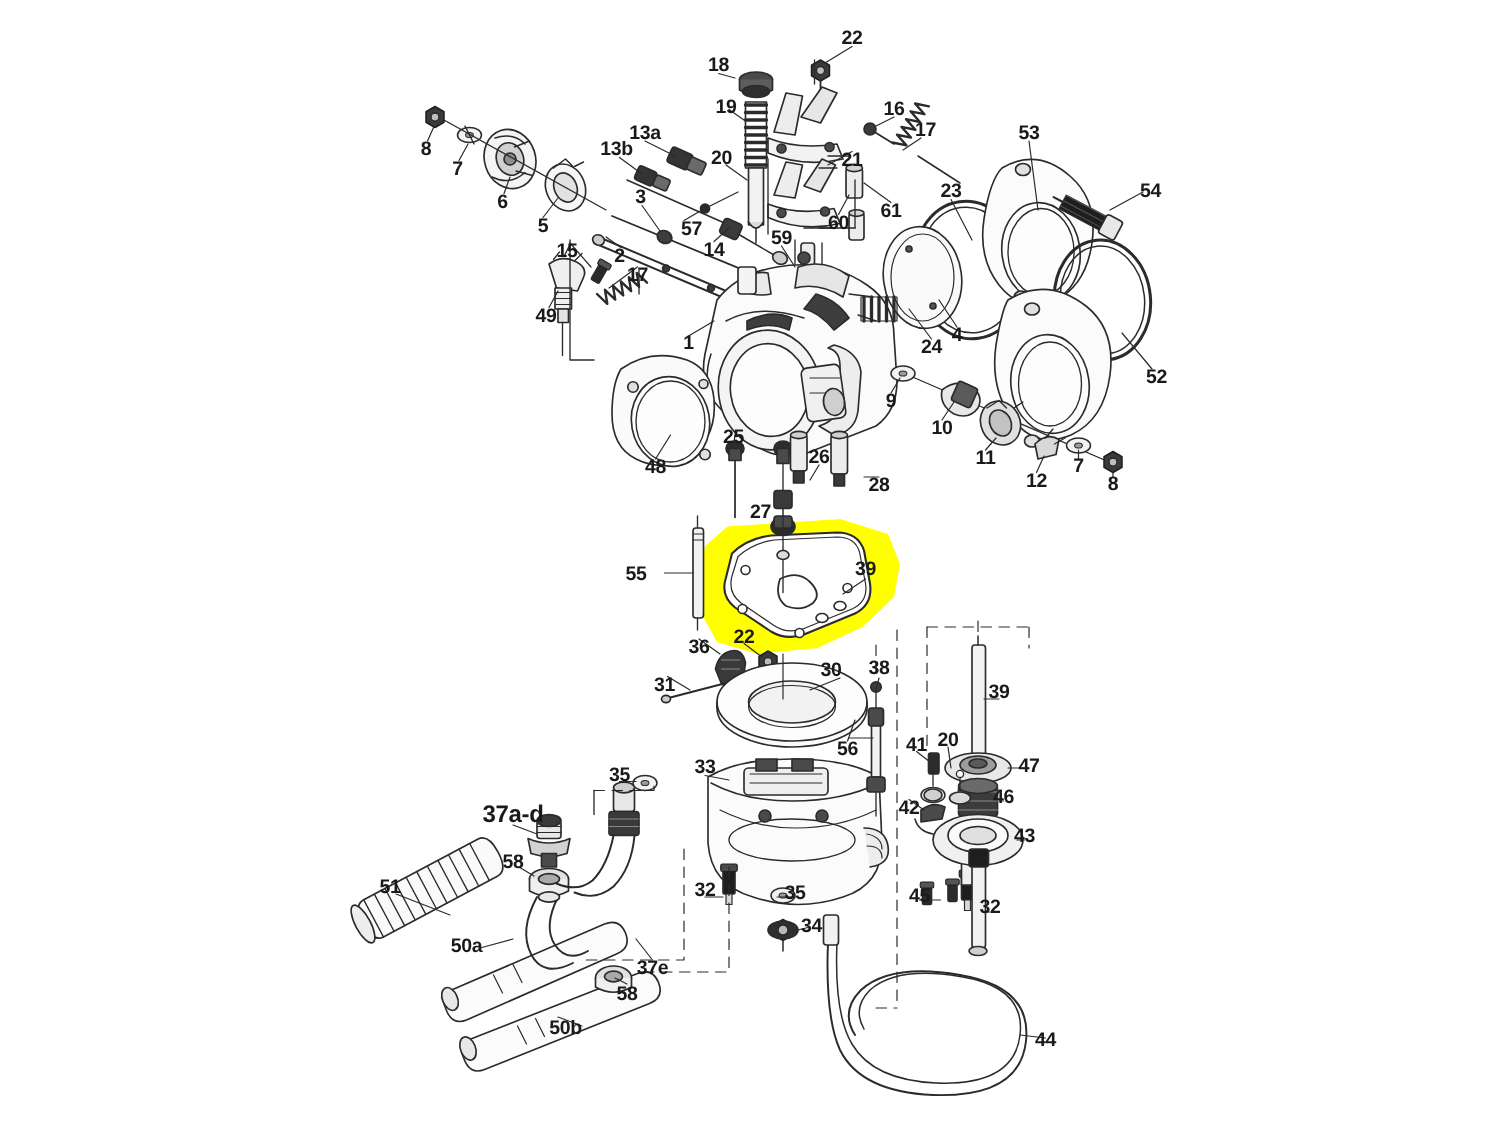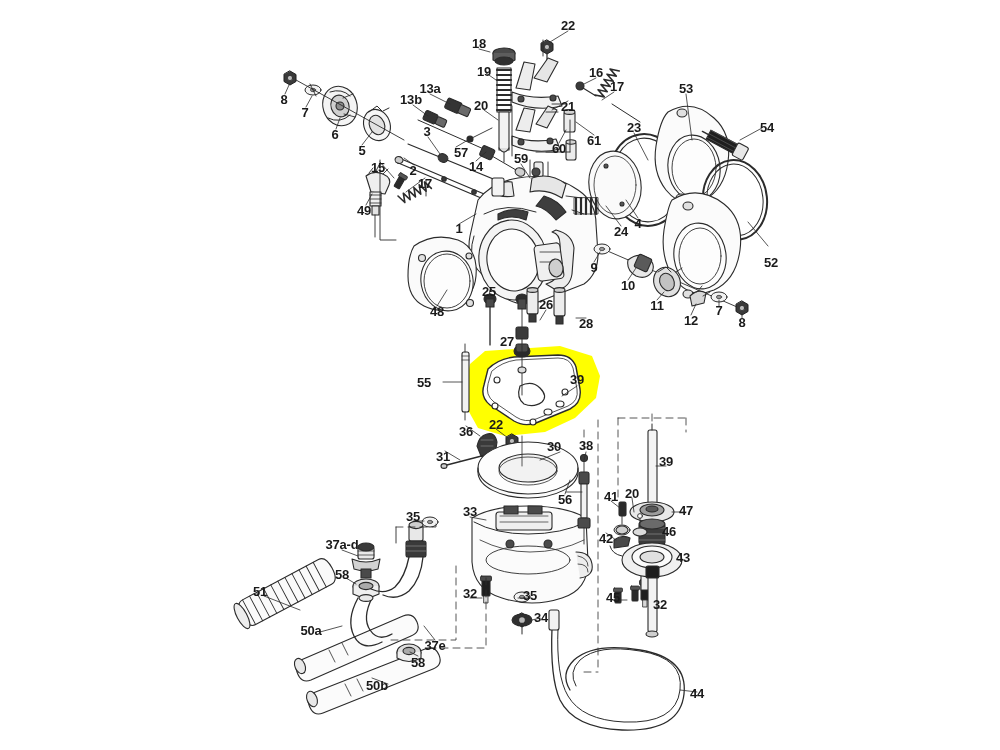--- a/index.html
+++ b/index.html
@@ -11,21 +11,21 @@
     position:absolute;
     font-family:"Liberation Sans",sans-serif;
     font-weight:bold;
     font-size:13px;
     color:#1a1a1a;
     line-height:1;
     white-space:nowrap;
     transform:translate(-50%,-50%);
     letter-spacing:-0.2px;
   }
-  .callout.sm{font-size:13px;}
+  .callout.sm{font-size:16px;}
 </style>
 </head>
 <body>
 
 <div id="stage">
 
   <svg id="art" viewBox="0 0 1000 750" xmlns="http://www.w3.org/2000/svg">
     <defs>
       <g id="hexnut">
         <polygon points="0,-7 6,-3.5 6,3.5 0,7 -6,3.5 -6,-3.5" fill="#3a3a3a" stroke="#1f1f1f" stroke-width="1"></polygon>
@@ -557,21 +557,21 @@
     <div class="callout" style="left:568px;top:106px;">21</div>
     <div class="callout" style="left:596px;top:72px;">16</div>
     <div class="callout" style="left:617px;top:86px;">17</div>
     <div class="callout" style="left:559px;top:148px;">60</div>
     <div class="callout" style="left:594px;top:140px;">61</div>
     <div class="callout" style="left:521px;top:158px;">59</div>
     <div class="callout" style="left:459px;top:228px;">1</div>
     <div class="callout" style="left:634px;top:127px;">23</div>
     <div class="callout" style="left:686px;top:88px;">53</div>
     <div class="callout" style="left:767px;top:127px;">54</div>
-    <div class="callout" style="left:771px;top:251px;margin-top:11px;">52</div>
+    <div class="callout" style="left:771px;top:251px;">52</div>
     <div class="callout" style="left:638px;top:223px;">4</div>
     <div class="callout" style="left:621px;top:231px;">24</div>
     <div class="callout" style="left:594px;top:267px;">9</div>
     <div class="callout" style="left:628px;top:285px;">10</div>
     <div class="callout" style="left:657px;top:305px;">11</div>
     <div class="callout" style="left:691px;top:320px;">12</div>
     <div class="callout" style="left:719px;top:310px;">7</div>
     <div class="callout" style="left:742px;top:322px;">8</div>
     <div class="callout" style="left:437px;top:311px;">48</div>
     <div class="callout" style="left:489px;top:291px;">25</div>

